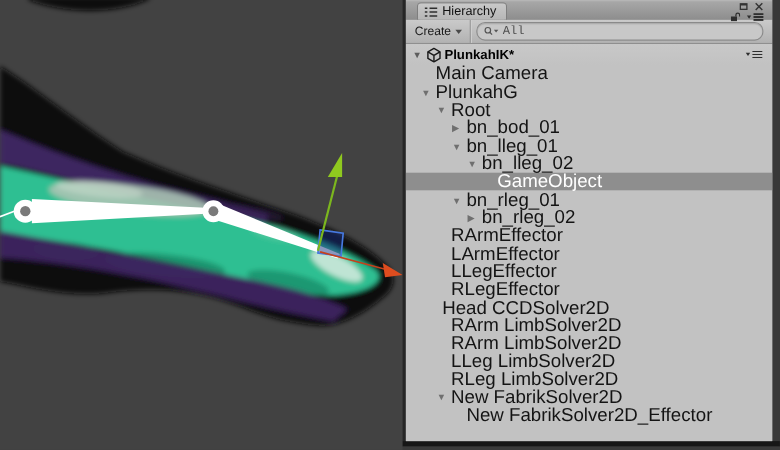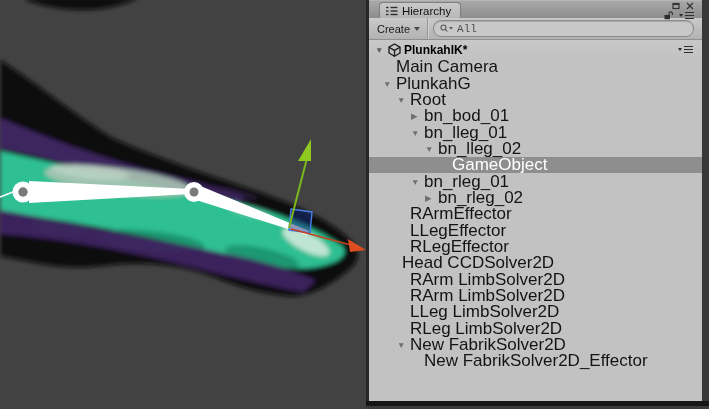--- a/index.html
+++ b/index.html
@@ -235,20 +235,24 @@
       <div class="row" style="padding-left: 56px;">
     <span class="arrow">▶</span>
     <span class="label">bn_rleg_02</span>
   </div>
       <div class="row" style="padding-left: 28px;">
     <span class="arrow"></span>
     <span class="label">RArmEffector</span>
   </div>
       <div class="row" style="padding-left: 28px;">
     <span class="arrow"></span>
+    <span class="label">LArmEffector</span>
+  </div>
+      <div class="row" style="padding-left: 28px;">
+    <span class="arrow"></span>
     <span class="label">LLegEffector</span>
   </div>
       <div class="row" style="padding-left: 28px;">
     <span class="arrow"></span>
     <span class="label">RLegEffector</span>
   </div>
       <div class="row" style="padding-left: 20px;">
     <span class="arrow"></span>
     <span class="label">Head CCDSolver2D</span>
   </div>

